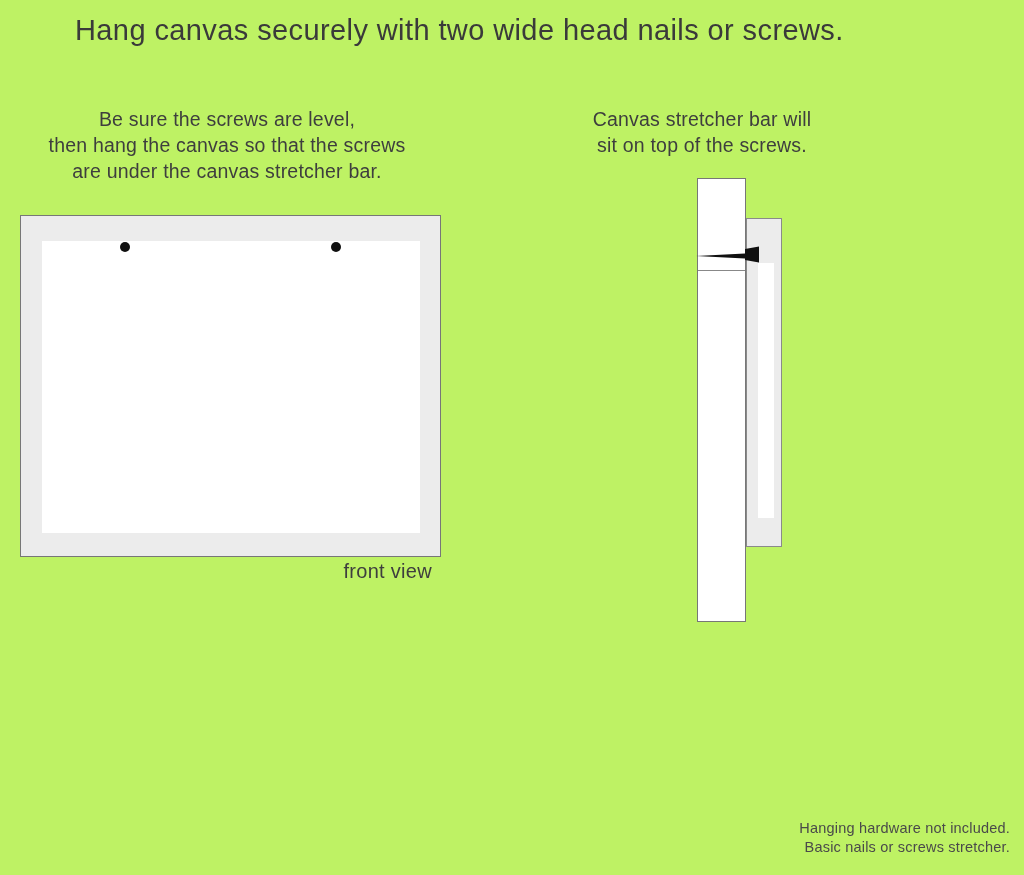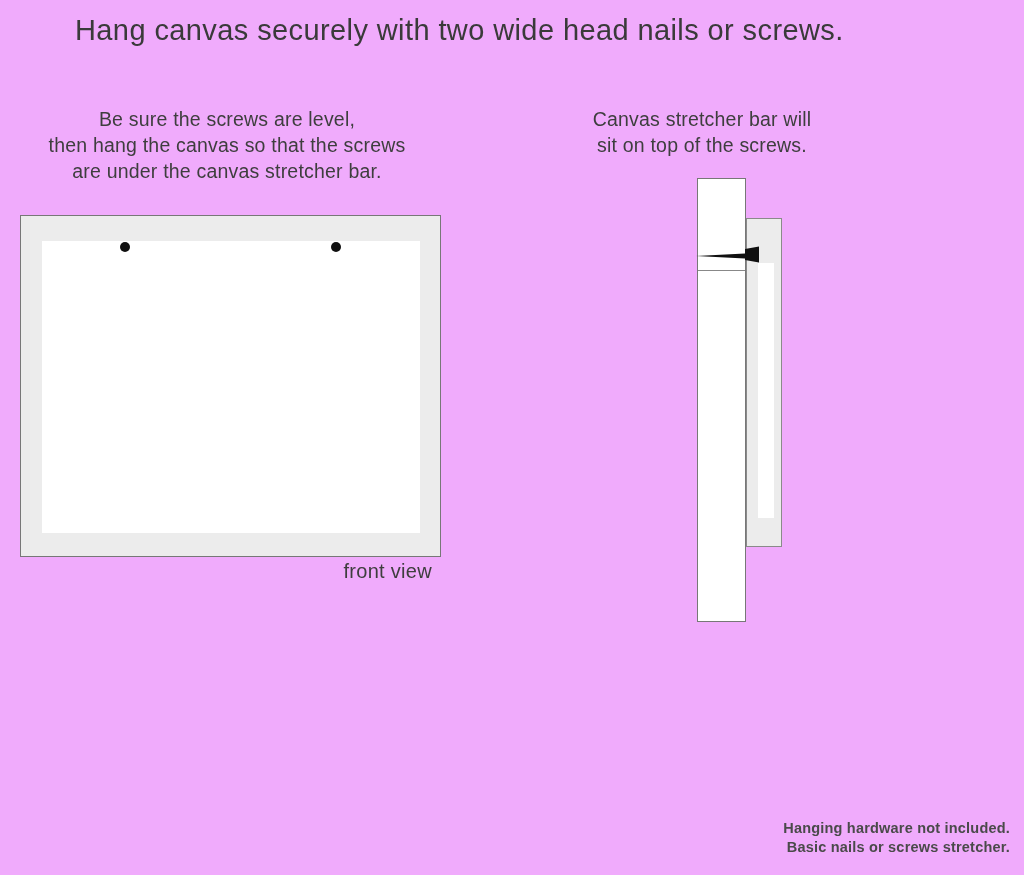--- a/index.html
+++ b/index.html
@@ -1,21 +1,21 @@
 <!DOCTYPE html>
 <html><head>
 <meta charset="utf-8">
 <style>
   * { margin: 0; padding: 0; box-sizing: border-box; }
   html, body { background: #ffffff; }
   .page {
     position: relative;
     width: 1024px;
     height: 875px;
-    background: #f0abfc;
+    background: #bef264;
     overflow: hidden;
     font-family: "Liberation Sans", sans-serif;
     color: #3e3e3e;
   }
   .title {
     position: absolute;
     left: 75px;
     top: 14px;
     width: 900px;
     font-size: 29px;
@@ -104,21 +104,21 @@
   .footer-note {
     position: absolute;
     right: 14px; top: 819px;
     width: 400px;
     text-align: right;
     font-size: 14.5px;
     line-height: 18.5px;
     color: #4a4a4a;
     letter-spacing: 0.2px;
   }
-  .footer-note span { display: block; font-weight: bold; }
+  .footer-note span { display: block; }
 </style>
 </head>
 <body>
 
 <div class="page">
 
   <div class="title">Hang canvas securely with two wide head nails or screws.</div>
 
   <div class="instr instr-side">
     <span>Canvas stretcher bar will</span>

